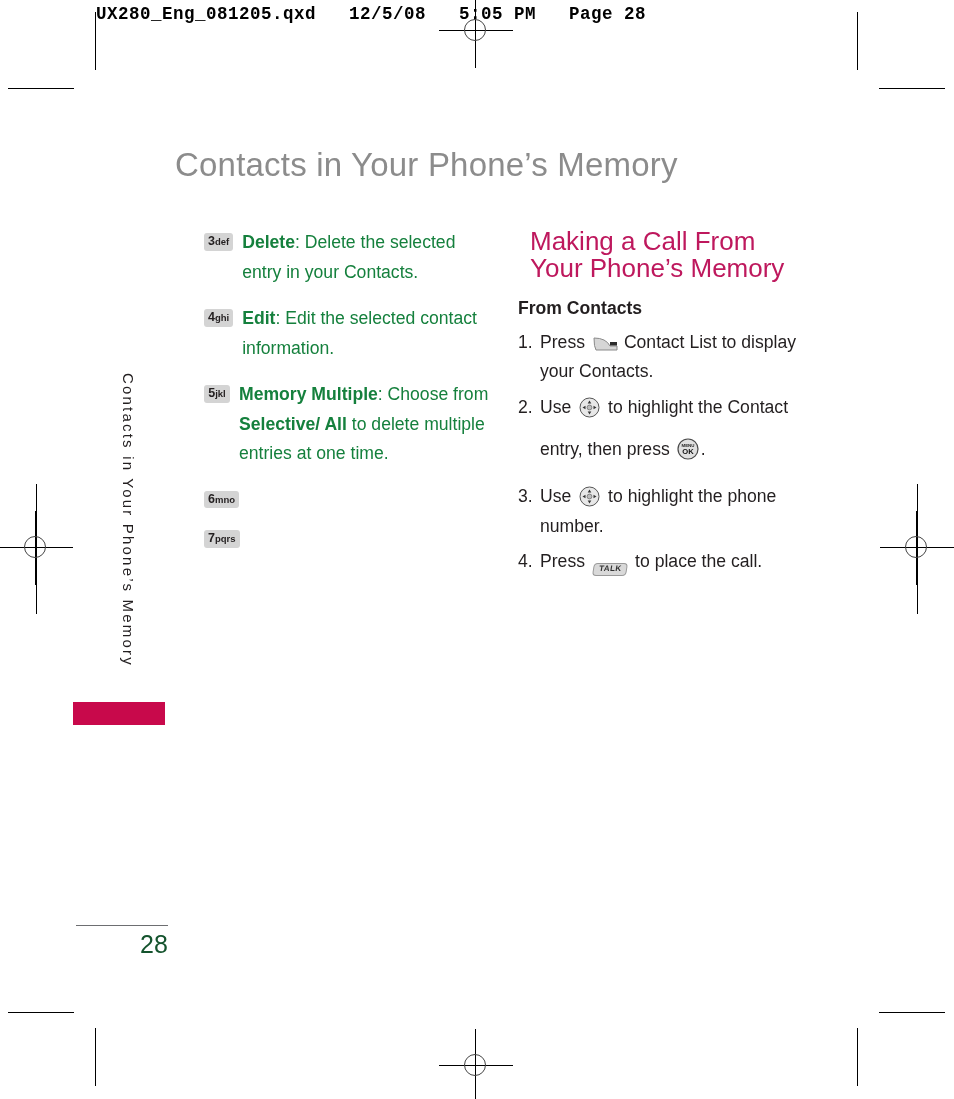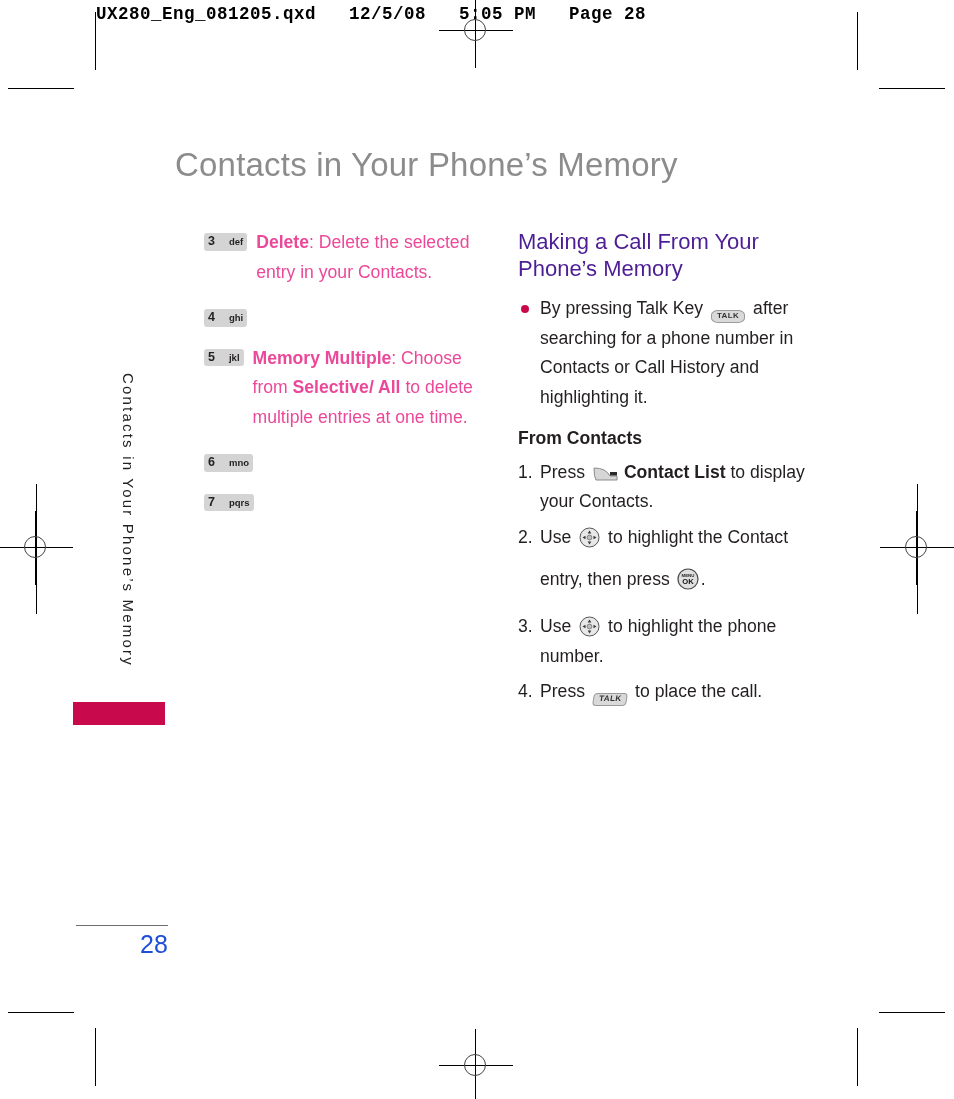--- a/index.html
+++ b/index.html
@@ -95,21 +95,21 @@
     width: 92px;
     height: 23px;
     background: #c8094b;
   }
 
   .page-number {
     position: absolute;
     left: 140px;
     top: 930px;
     font-size: 25px;
-    color: #1d4ed8;
+    color: #14532d;
   }
   .footer-rule {
     position: absolute;
     left: 76px;
     top: 925px;
     width: 92px;
     height: 1px;
     background: #6d6e71;
   }
 
@@ -123,21 +123,21 @@
 
   
   .keyrow {
     display: flex;
     align-items: flex-start;
     margin-bottom: 17px;
   }
   .keyrow .body {
     font-size: 17.6px;
     line-height: 29.5px;
-    color: #ec4899;
+    color: #15803d;
     flex: 1;
   }
   .keyrow .body b { font-weight: 700; }
 
   
   .keycap {
     flex: 0 0 auto;
     display: inline-flex;
     align-items: baseline;
     justify-content: center;
@@ -151,30 +151,30 @@
   }
   .keycap .num {
     font-size: 12.5px;
     font-weight: 700;
     color: #231f20;
   }
   .keycap .letters {
     font-size: 9.5px;
     font-weight: 700;
     color: #231f20;
-    margin-left: 14px;
+    margin-left: 0;
   }
 
   
   .section-head {
-    font-size: 22px;
+    font-size: 26px;
     line-height: 27px;
-    color: #4c1d95;
+    color: #be185d;
     font-weight: 400;
-    margin: 0 0 12px 0;
+    margin: 0 0 12px 12px;
   }
   .para {
     font-size: 17.6px;
     line-height: 29.5px;
     margin: 0 0 8px 0;
   }
   .bullets { margin: 0 0 6px 0; }
   .bullet {
     display: flex;
     font-size: 17.6px;
@@ -200,21 +200,21 @@
     display: flex;
     font-size: 17.6px;
     line-height: 29.5px;
     margin-bottom: 6px;
   }
   .step .snum {
     flex: 0 0 auto;
     width: 22px;
   }
   .step .stext { flex: 1; }
-  .step .stext b { font-weight: 700; }
+  .step .stext b { font-weight: 400; }
 
   
   .talkkey {
     display: inline-block;
     vertical-align: -4px;
     background: #d9d9d9;
     border: 1px solid #9a9a9a;
     border-radius: 7px / 5px;
     font-size: 8px;
     font-weight: 700;
@@ -306,20 +306,21 @@
         <span class="letters">def</span>
     </span>
     <span class="body"><b>Delete</b><span>: Delete the selected entry in your Contacts.</span></span>
   </div>
 
   <div class="keyrow">
     <span class="keycap">
       <span class="num">4</span>
         <span class="letters">ghi</span>
     </span>
+    <span class="body"><b>Edit</b><span>: Edit the selected contact information.</span></span>
   </div>
 
   <div class="keyrow">
     <span class="keycap">
       <span class="num">5</span>
         <span class="letters">jkl</span>
     </span>
     <span class="body"><b>Memory Multiple</b><span>: Choose from </span><b>Selective/ All</b><span> to delete multiple entries at one time.</span></span>
   </div>
 
@@ -338,24 +339,20 @@
   </div>
 
 </div>
 
 <div class="col col-right">
 
   <h2 class="section-head">Making a Call From Your Phone’s Memory</h2>
 
 
   <div class="bullets">
-    <div class="bullet">
-      <span class="dot"></span>
-      <span class="btext"><span>By pressing Talk Key </span><span class="talkkey">TALK</span><span> after searching for a phone number in Contacts or Call History and highlighting it.</span></span>
-    </div>
   </div>
 
   <div class="subhead">From Contacts</div>
 
   <div class="step">
     <span class="snum">1.</span>
     <span class="stext"><span>Press </span><span class="softkey"><svg width="26" height="17" viewBox="0 0 26 17">
             <path d="M1 3 Q13 3 17 11 L24 11 L24 15 L3 15 Q1 12 1 3 Z" fill="#d6d6d6" stroke="#8a8a8a" stroke-width="1"></path>
             <rect x="17" y="7" width="7" height="3.5" fill="#2b2b2b"></rect>
           </svg></span><b>Contact List</b><span> to display your Contacts.</span></span>

